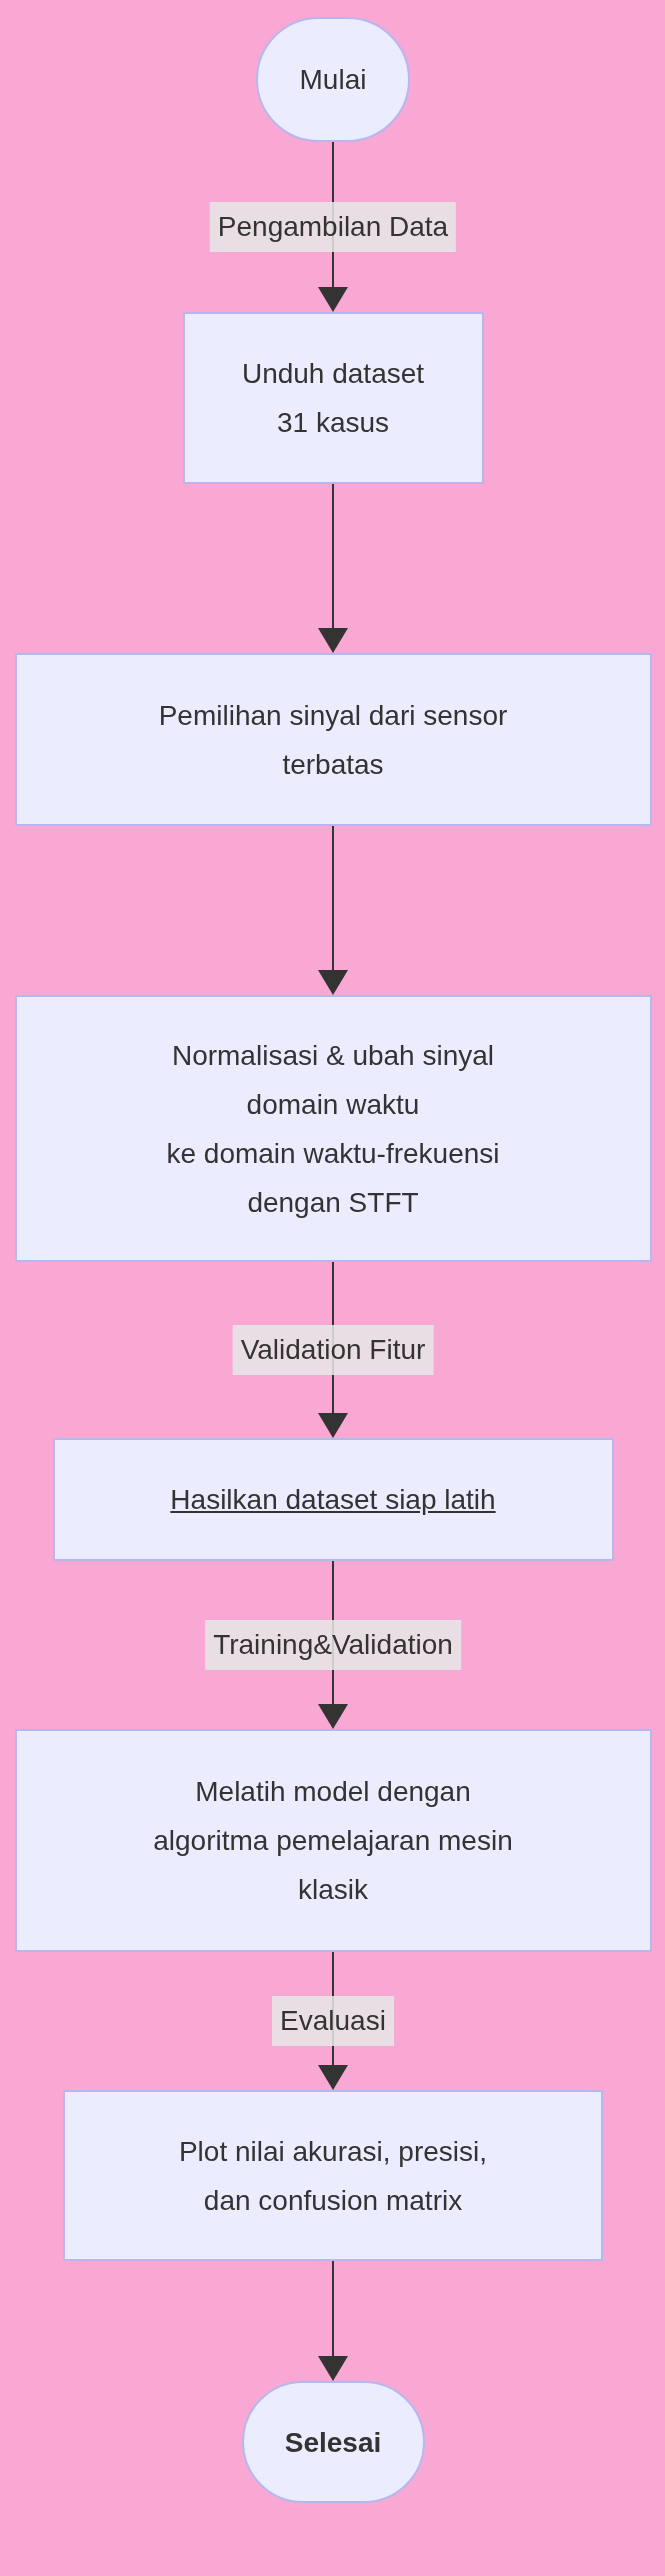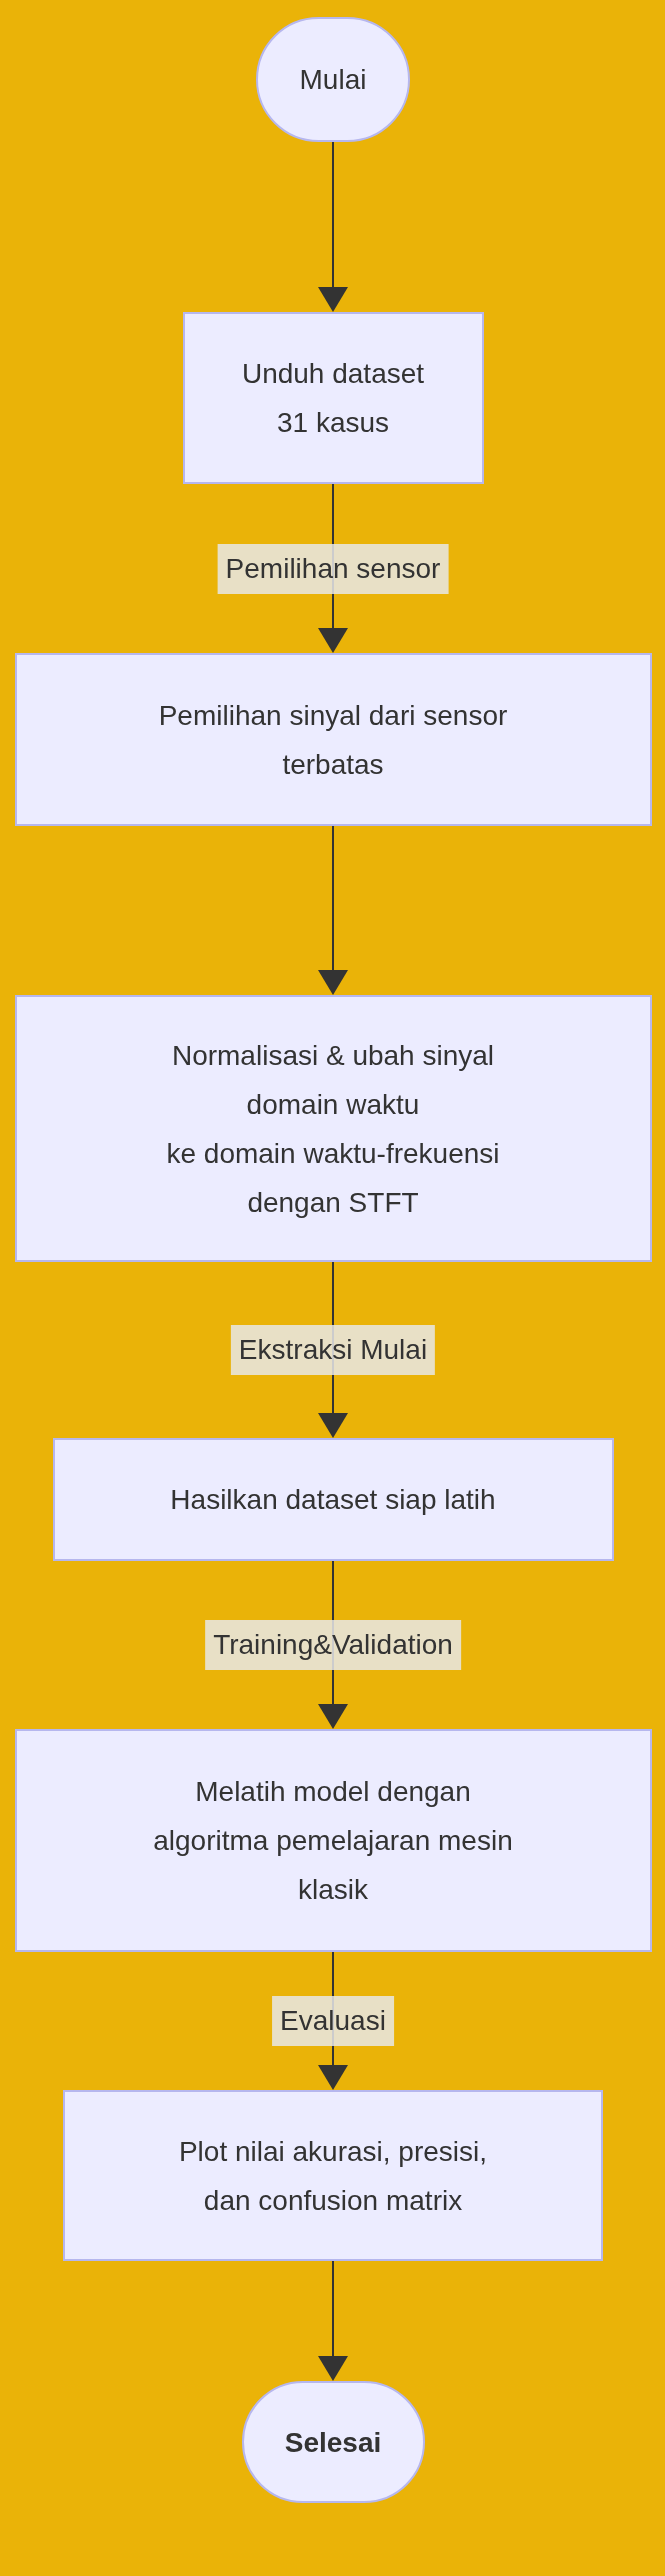--- a/index.html
+++ b/index.html
@@ -11,21 +11,21 @@
     position: relative;
     width: 666px;
     height: 2576px;
     box-sizing: border-box;
     padding-top: 17px;
     display: flex;
     flex-direction: column;
     align-items: center;
     font-family: "Liberation Sans", sans-serif;
     color: #333333;
-    background: #eab308;
+    background: #f9a8d4;
     overflow: hidden;
   }
   .node {
     flex: 0 0 auto;
     box-sizing: border-box;
     background: #ECECFF;
     border: 2.7px solid #B6B7EE;
     display: flex;
     align-items: center;
     justify-content: center;
@@ -84,31 +84,31 @@
 
 <div class="canvas">
 
   <div class="node stadium" style="width:154px;height:125px;">
     <span class="node-label">Mulai</span>
   </div>
 
   <div class="edge" style="height:170px;">
     <div class="edge-line"></div>
     <div class="arrowhead"></div>
+    <span class="edge-label">Pengambilan Data</span>
   </div>
 
   <div class="node" style="width:301px;height:172px;">
     <span class="node-label">Unduh dataset
 31 kasus</span>
   </div>
 
   <div class="edge" style="height:169px;">
     <div class="edge-line"></div>
     <div class="arrowhead"></div>
-    <span class="edge-label">Pemilihan sensor</span>
   </div>
 
   <div class="node" style="width:637px;height:173px;">
     <span class="node-label">Pemilihan sinyal dari sensor
 terbatas</span>
   </div>
 
   <div class="edge" style="height:169px;">
     <div class="edge-line"></div>
     <div class="arrowhead"></div>
@@ -117,24 +117,24 @@
   <div class="node" style="width:637px;height:267px;">
     <span class="node-label">Normalisasi &amp; ubah sinyal
 domain waktu
 ke domain waktu-frekuensi
 dengan STFT</span>
   </div>
 
   <div class="edge" style="height:176px;">
     <div class="edge-line"></div>
     <div class="arrowhead"></div>
-    <span class="edge-label">Ekstraksi Mulai</span>
+    <span class="edge-label">Validation Fitur</span>
   </div>
 
-  <div class="node" style="width:561px;height:123px;">
+  <div class="node" style="width:561px;height:123px;text-decoration:underline;">
     <span class="node-label">Hasilkan dataset siap latih</span>
   </div>
 
   <div class="edge" style="height:168px;padding-left:12px;">
     <div class="edge-line"></div>
     <div class="arrowhead"></div>
     <span class="edge-label">Training&amp;Validation</span>
   </div>
 
   <div class="node" style="width:637px;height:223px;">

